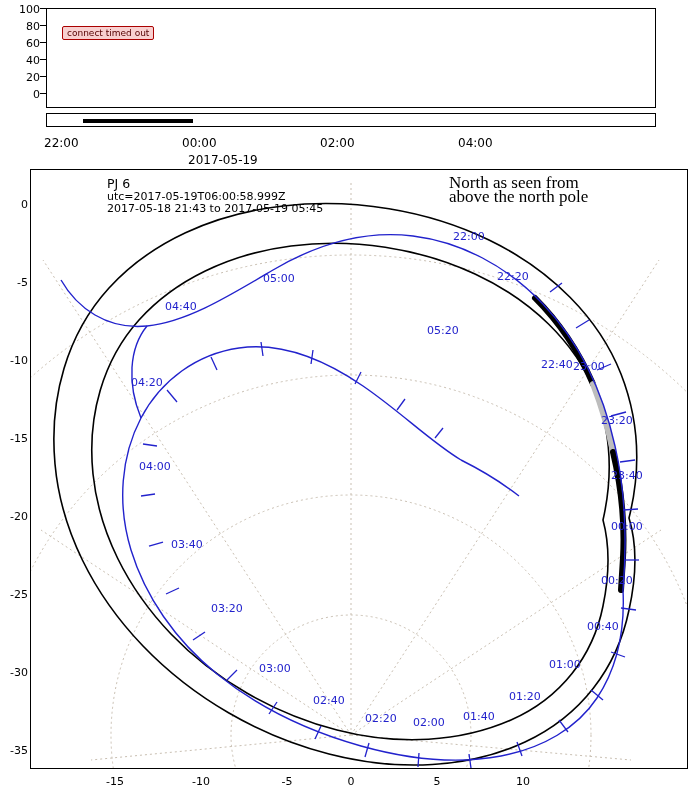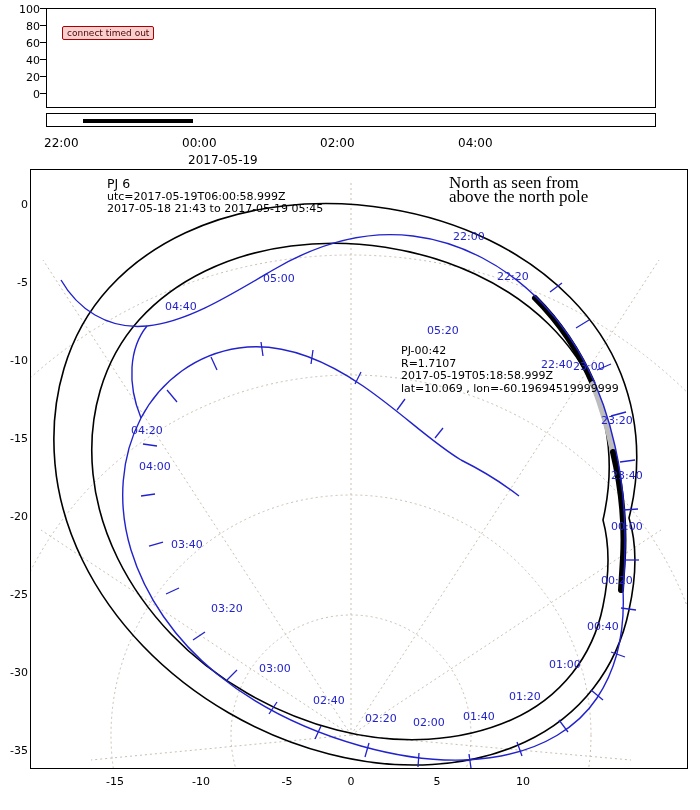--- a/index.html
+++ b/index.html
@@ -198,47 +198,41 @@
       <div style="font-size:12.5px;">PJ 6</div>
       <div>utc=2017-05-19T06:00:58.999Z</div>
       <div>2017-05-18 21:43 to 2017-05-19 05:45</div>
     </div>
 
     <div class="ann" id="north-block" style="position:absolute;left:418px;top:6px;">
       <div>North as seen from</div>
       <div>above the north pole</div>
     </div>
 
-    <div class="ann" id="pj-info" style="position:absolute;left:370px;top:175px;">
-      <div>PJ-00:42</div>
-      <div>R=1.7107</div>
-      <div>2017-05-19T05:18:58.999Z</div>
-      <div>lat=10.069 , lon=-60.19694519999999</div>
-    </div>
 
     <div class="tlabel" style="left:422px;top:60px;">22:00</div>
     <div class="tlabel" style="left:466px;top:100px;">22:20</div>
     <div class="tlabel" style="left:510px;top:140px;margin-top:48px;">22:40</div>
     <div class="tlabel" style="left:542px;top:190px;">23:00</div>
     <div class="tlabel" style="left:570px;top:244px;">23:20</div>
     <div class="tlabel" style="left:580px;top:299px;">23:40</div>
     <div class="tlabel" style="left:580px;top:350px;">00:00</div>
     <div class="tlabel" style="left:570px;top:404px;">00:20</div>
     <div class="tlabel" style="left:556px;top:450px;">00:40</div>
     <div class="tlabel" style="left:518px;top:488px;">01:00</div>
     <div class="tlabel" style="left:478px;top:520px;">01:20</div>
     <div class="tlabel" style="left:432px;top:540px;">01:40</div>
     <div class="tlabel" style="left:382px;top:546px;">02:00</div>
     <div class="tlabel" style="left:334px;top:542px;">02:20</div>
     <div class="tlabel" style="left:282px;top:524px;">02:40</div>
     <div class="tlabel" style="left:228px;top:492px;">03:00</div>
     <div class="tlabel" style="left:180px;top:432px;">03:20</div>
     <div class="tlabel" style="left:140px;top:368px;">03:40</div>
     <div class="tlabel" style="left:108px;top:290px;">04:00</div>
-    <div class="tlabel" style="left:100px;top:206px;margin-top:48px;">04:20</div>
+    <div class="tlabel" style="left:100px;top:206px;">04:20</div>
     <div class="tlabel" style="left:134px;top:130px;">04:40</div>
     <div class="tlabel" style="left:232px;top:102px;">05:00</div>
     <div class="tlabel" style="left:396px;top:154px;">05:20</div>
   </div>
 
   <div style="position:absolute;left:0;top:612px;width:700px;height:20px;">
     <div class="xlab" style="left:100px;width:30px;">-15</div>
     <div class="xlab" style="left:186px;width:30px;">-10</div>
     <div class="xlab" style="left:272px;width:30px;">-5</div>
     <div class="xlab" style="left:339px;width:24px;">0</div>

